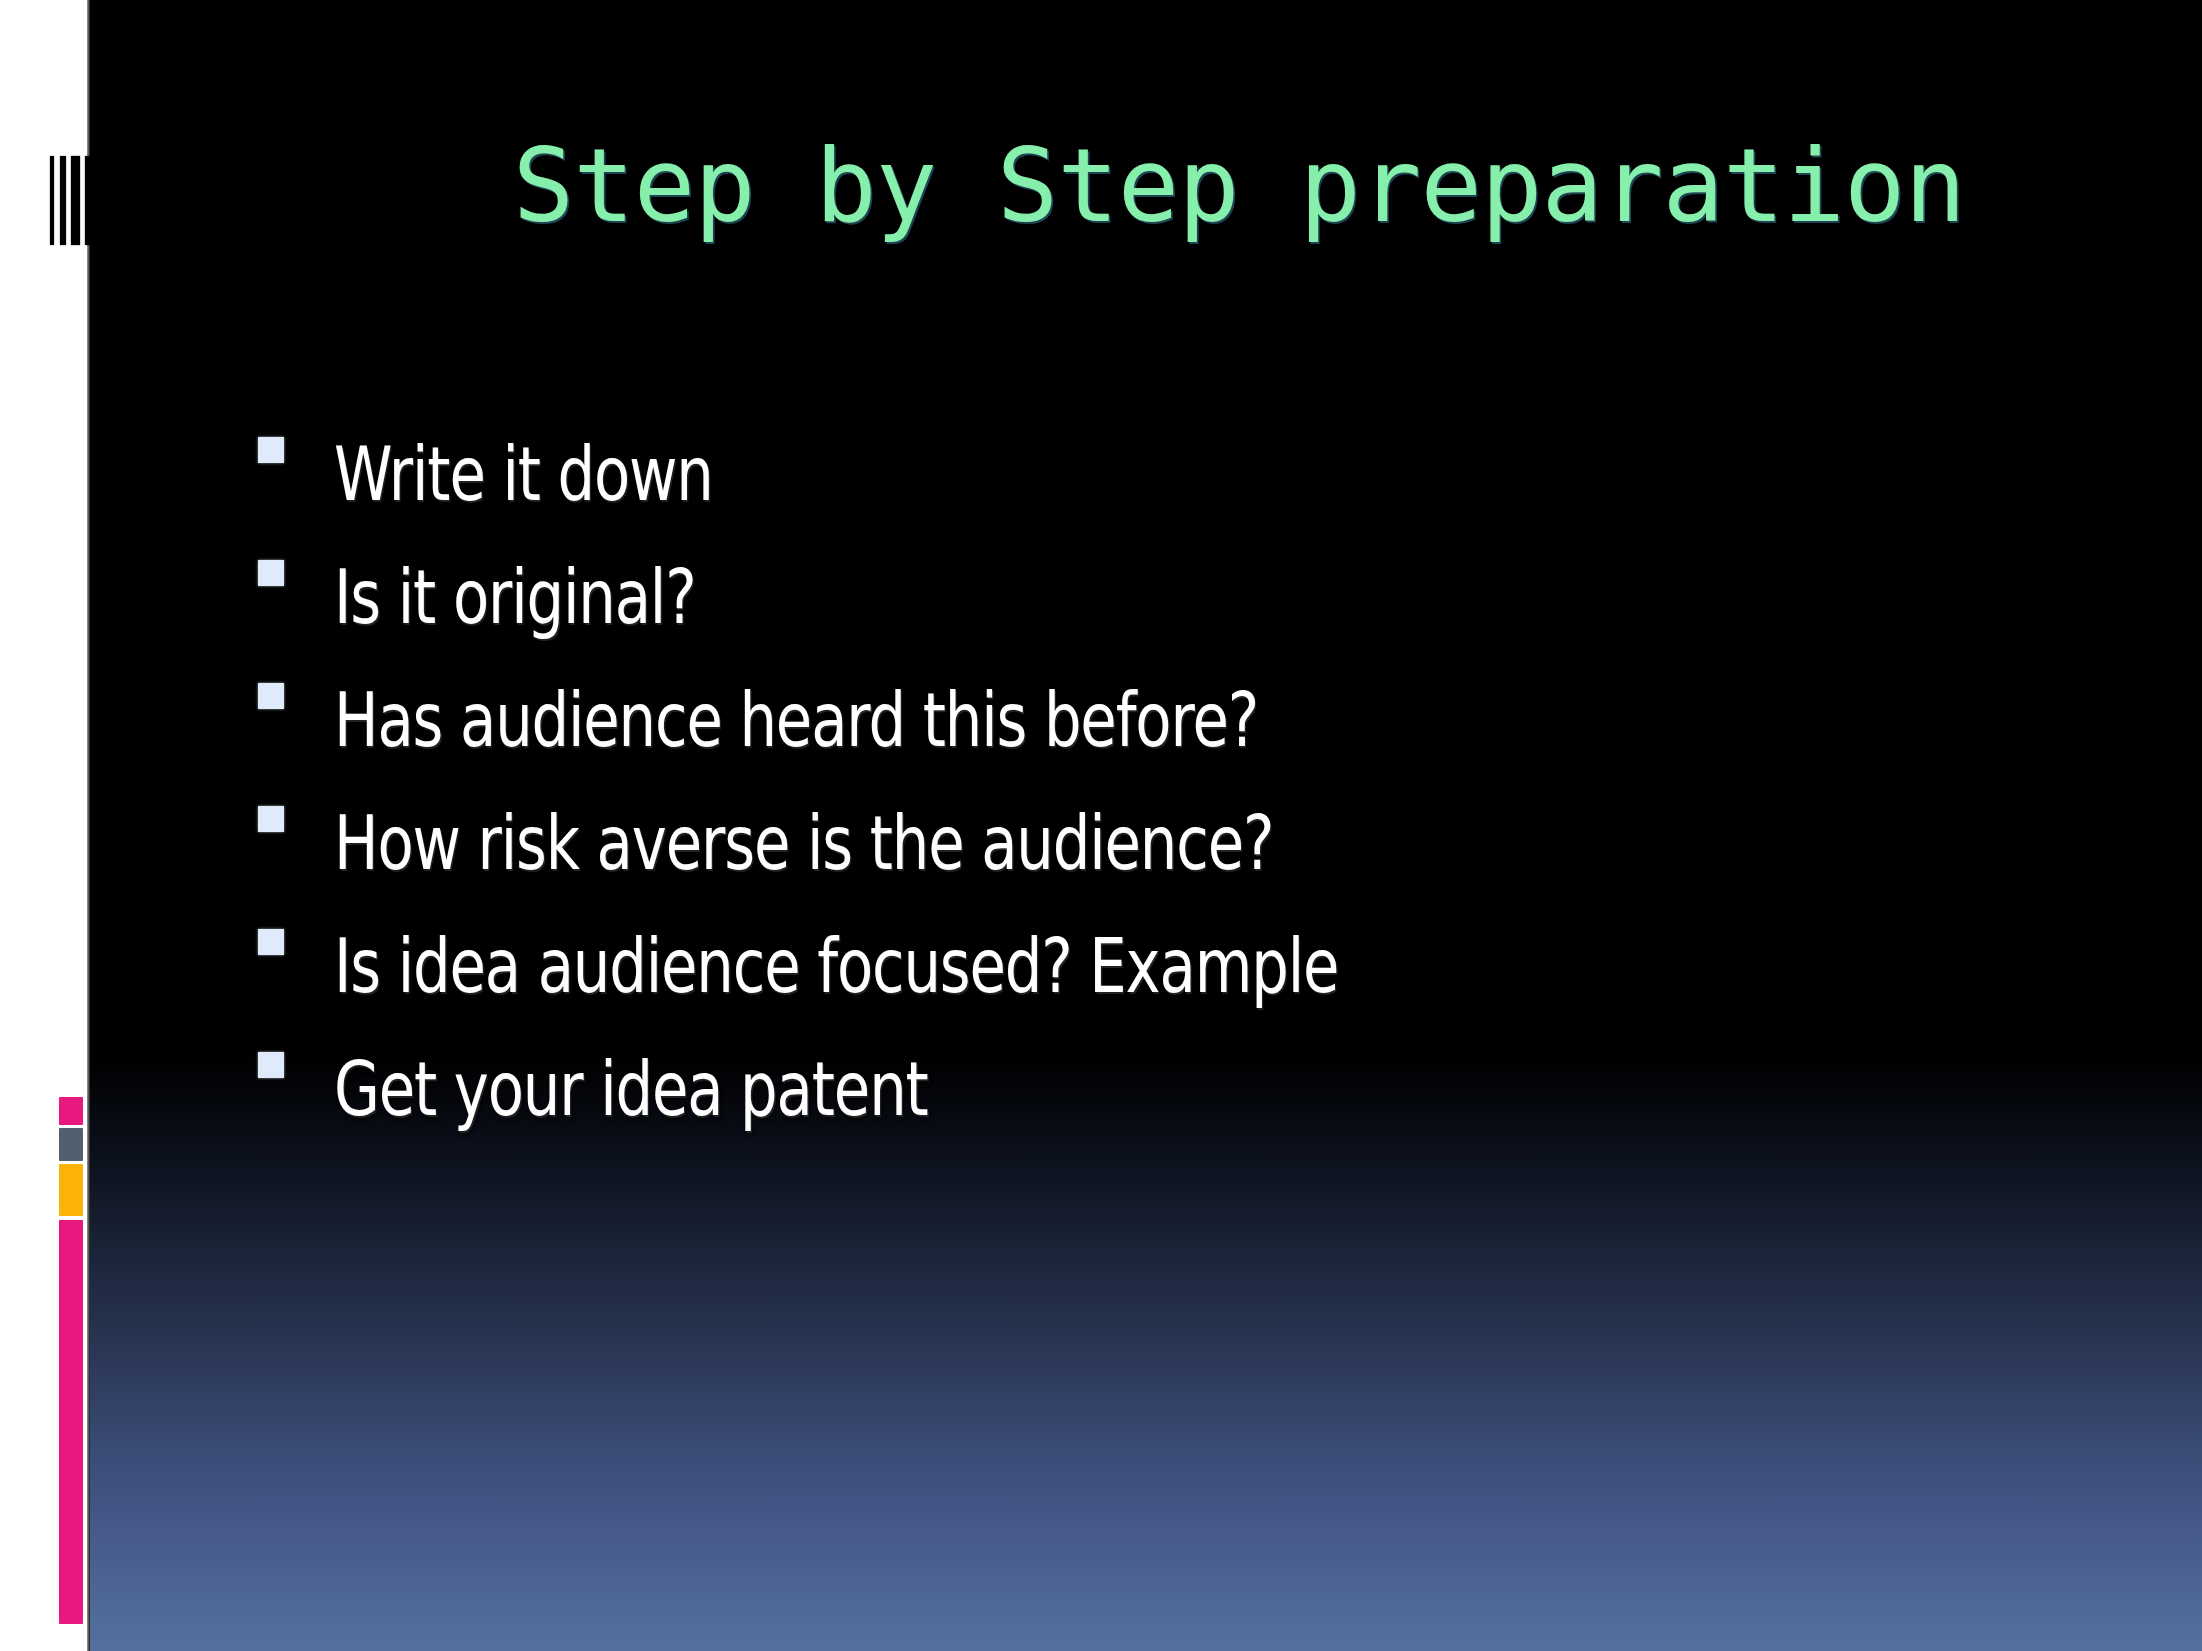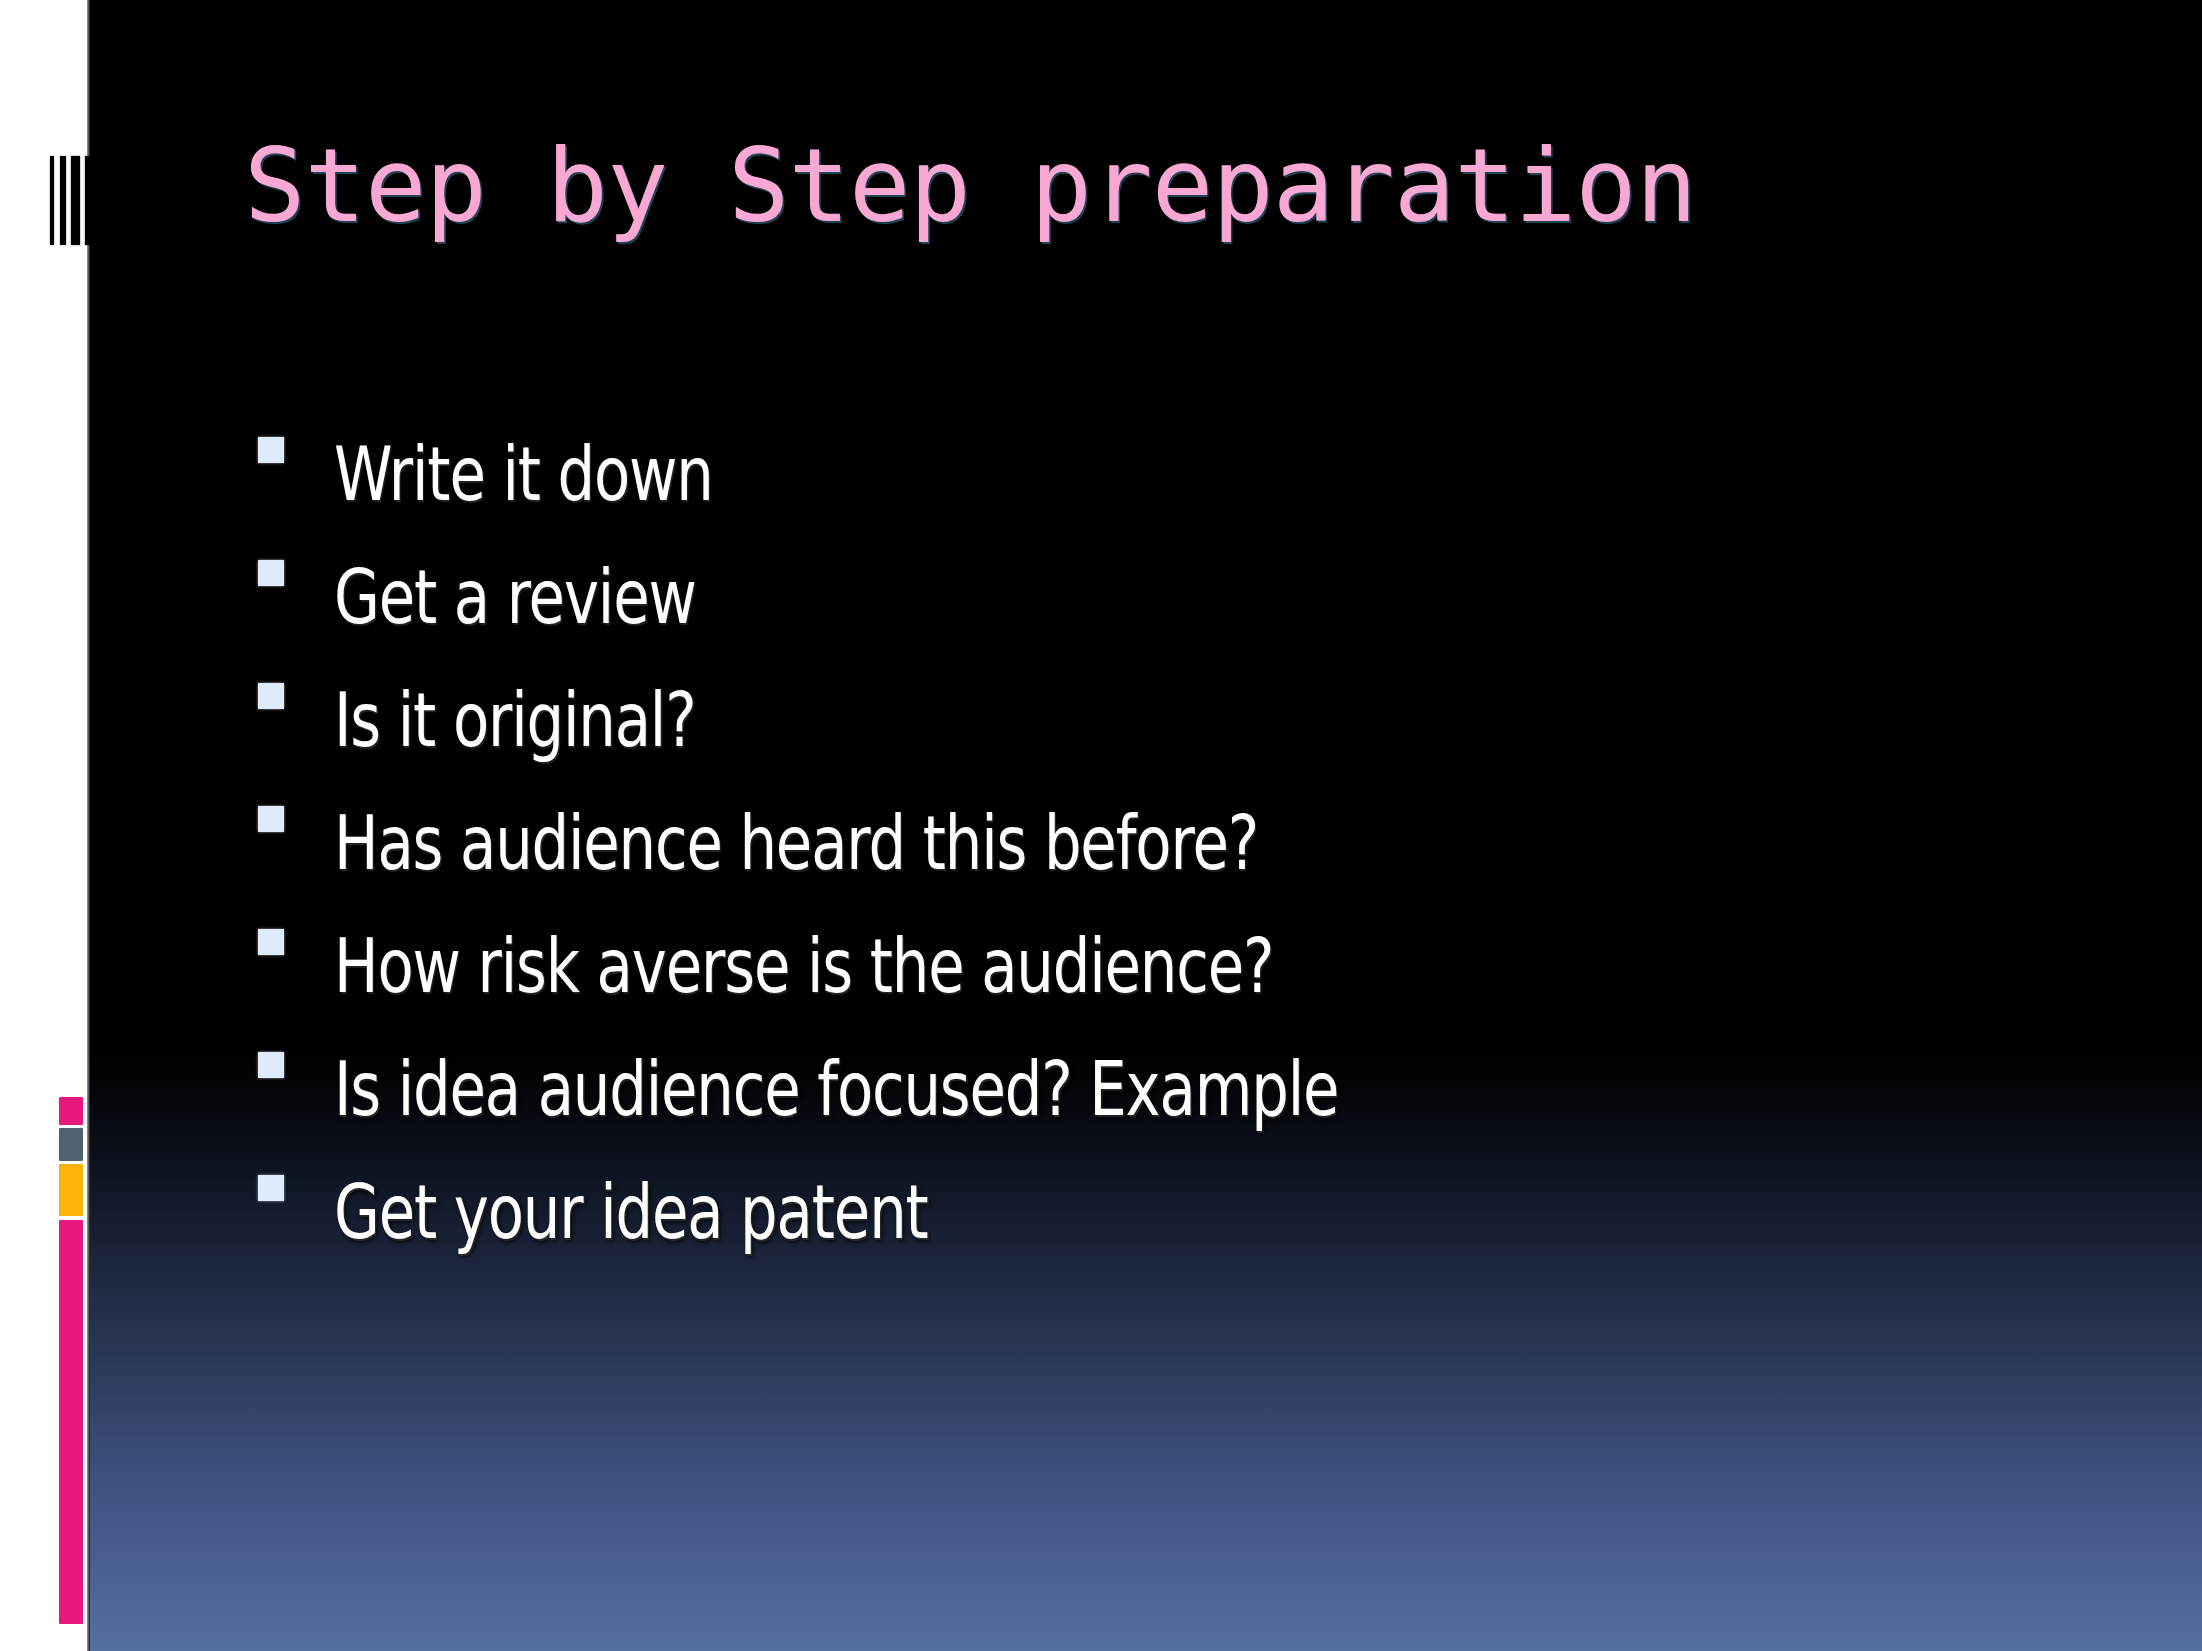--- a/index.html
+++ b/index.html
@@ -95,31 +95,32 @@
     box-shadow: 0 0 2.6px rgba(255,255,255,0.85);
     margin-bottom: 3.4px;
   }
 
   
   #title {
     position: absolute;
     left: 244px;
     top: 132px;
     width: 1721px;
-    color: #f9a8d4;
+    color: #86efac;
     font-family: "DejaVu Sans Mono", monospace;
     font-size: 102px;
     line-height: 1.06;
     font-weight: 400;
     letter-spacing: -0.9px;
     white-space: nowrap;
     text-shadow:
        1.7px 1.7px 0 rgba(40,90,110,0.75),
        2.6px 2.6px 4.3px rgba(0,0,0,0.9);
     z-index: 10;
+    text-align: right;
   }
 
   
   #bullet-list {
     position: absolute;
     left: 258px;
     top: 437px;
     width: 1807px;
     z-index: 10;
     list-style: none;
@@ -183,24 +184,20 @@
 
   <div id="title">Step by Step preparation</div>
 
   <ul id="bullet-list">
       <li class="bullet-row">
         <span class="bullet-marker" style="background: rgb(223, 234, 251);"></span>
         <span class="bullet-text" style="color: rgb(255, 255, 255);">Write it down</span>
       </li>
       <li class="bullet-row">
         <span class="bullet-marker" style="background: rgb(223, 234, 251);"></span>
-        <span class="bullet-text" style="color: rgb(255, 255, 255);">Get a review</span>
-      </li>
-      <li class="bullet-row">
-        <span class="bullet-marker" style="background: rgb(223, 234, 251);"></span>
         <span class="bullet-text" style="color: rgb(255, 255, 255);">Is it original?</span>
       </li>
       <li class="bullet-row">
         <span class="bullet-marker" style="background: rgb(223, 234, 251);"></span>
         <span class="bullet-text" style="color: rgb(255, 255, 255);">Has audience heard this before?</span>
       </li>
       <li class="bullet-row">
         <span class="bullet-marker" style="background: rgb(223, 234, 251);"></span>
         <span class="bullet-text" style="color: rgb(255, 255, 255);">How risk averse is the audience?</span>
       </li>

